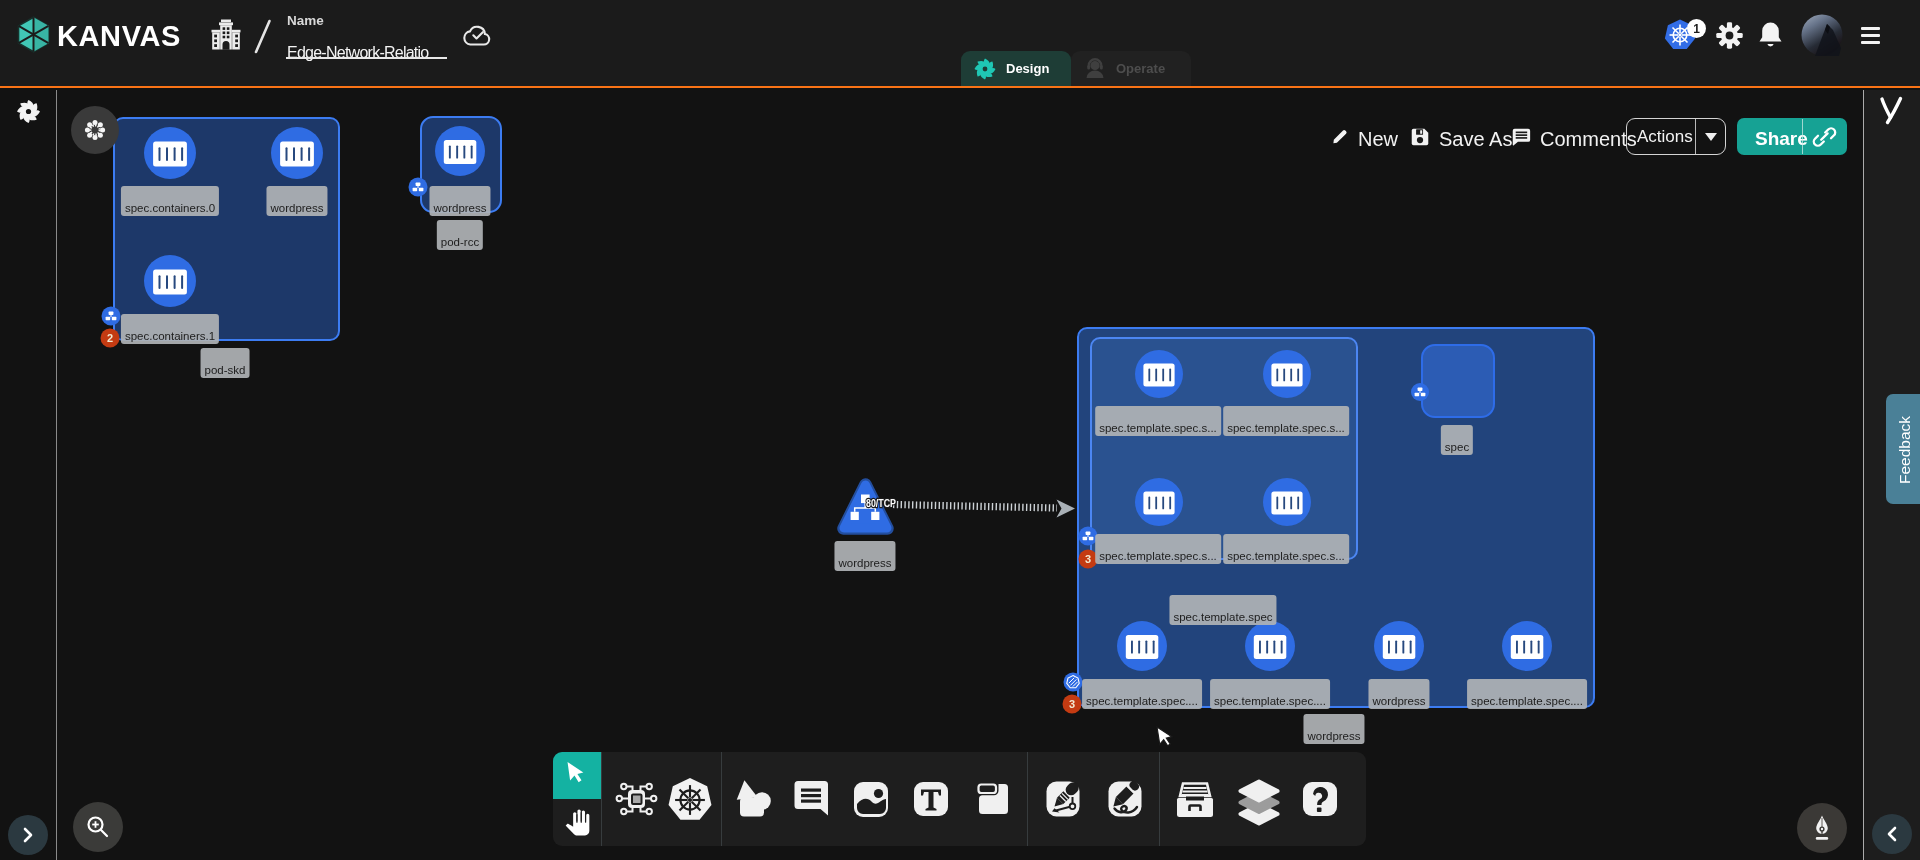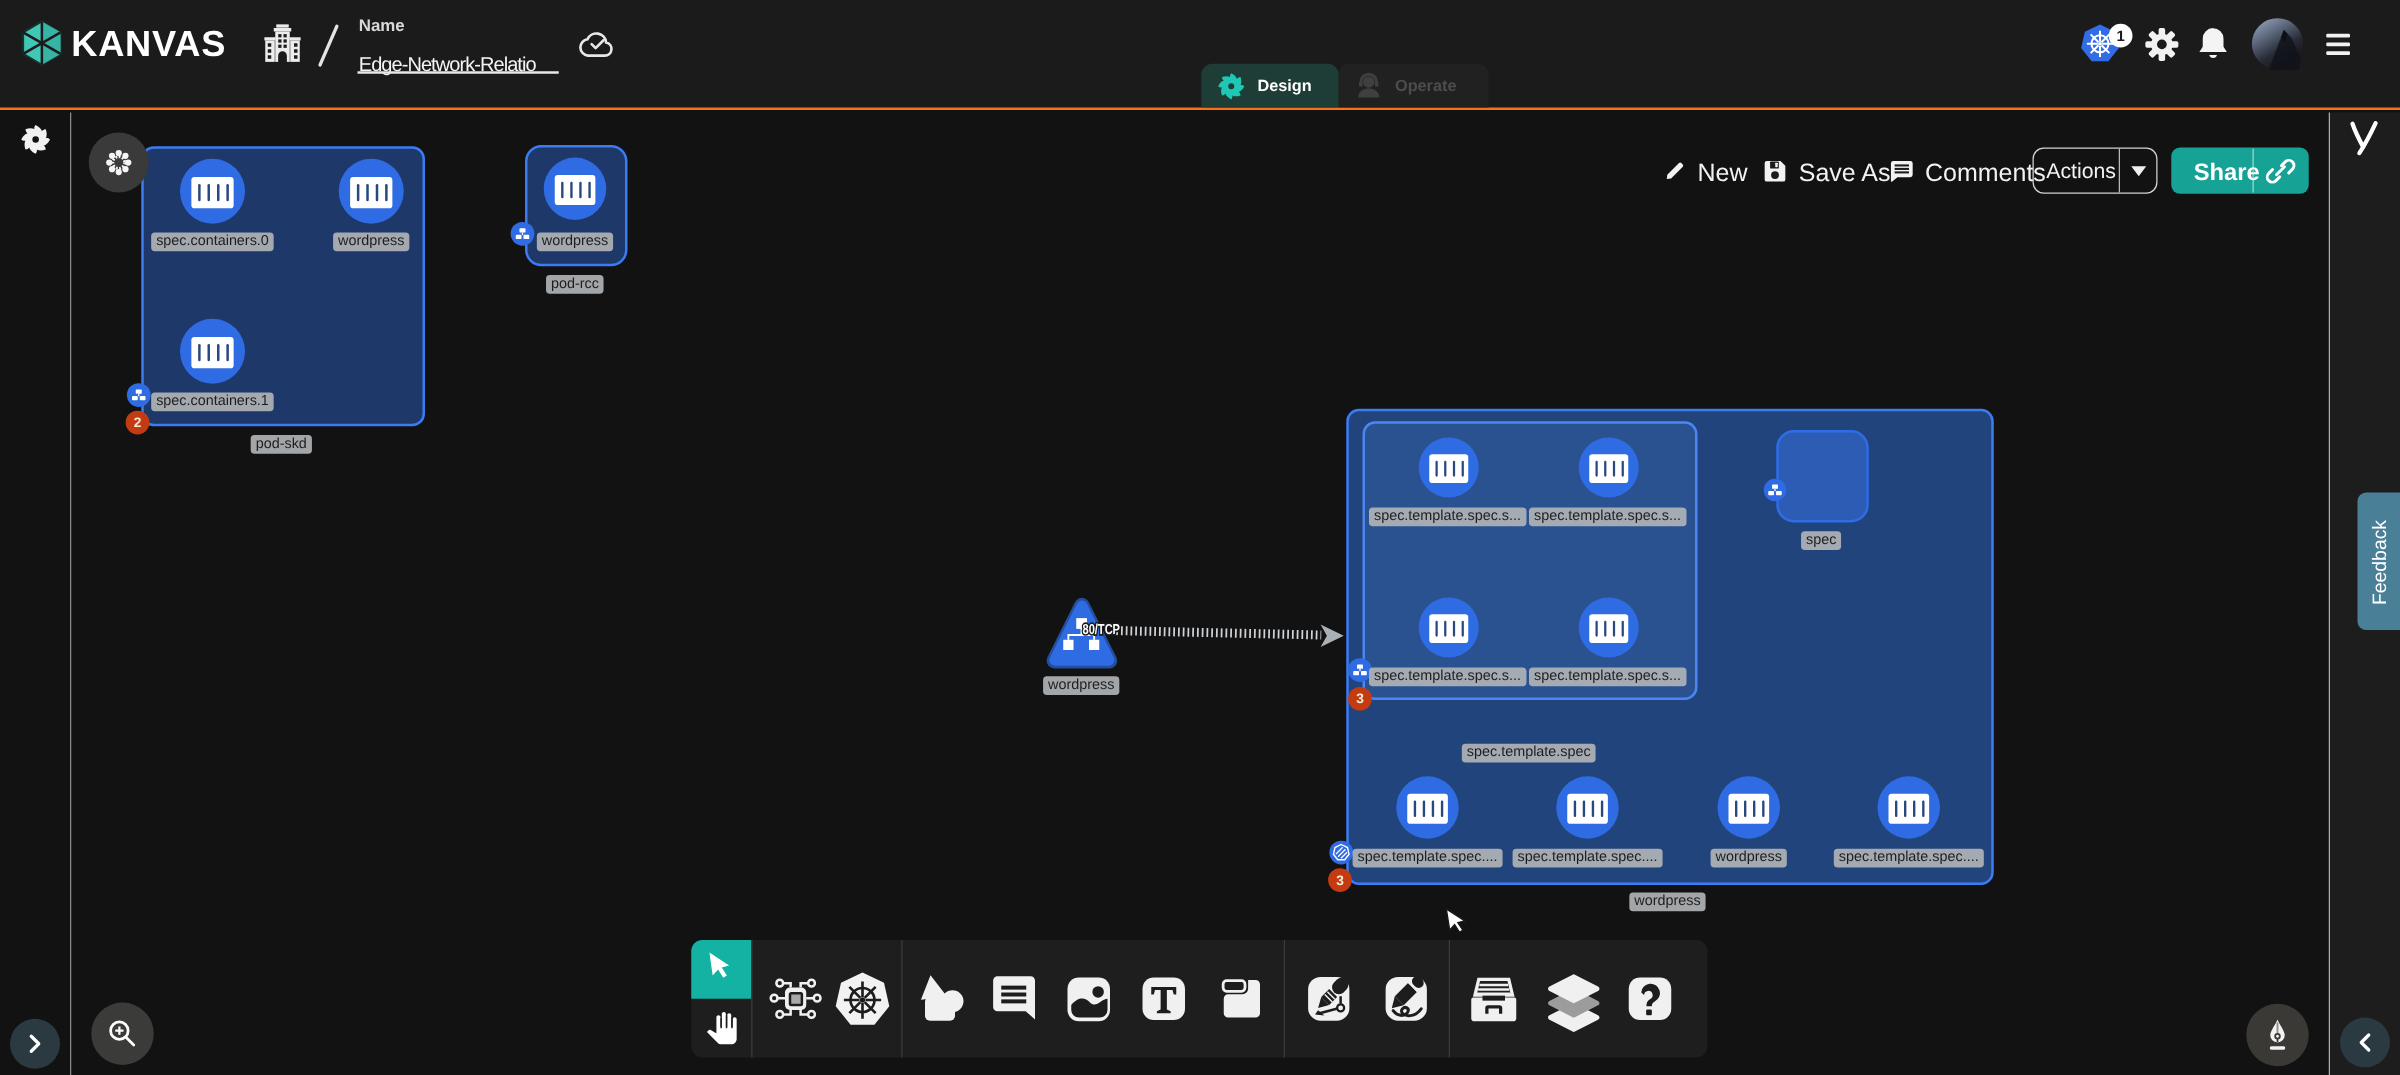--- a/index.html
+++ b/index.html
@@ -14,21 +14,21 @@
 .tabtxt{font-size:13px;font-weight:bold;margin-left:9px}
 .actTxt{color:#f2f2f2;font-size:20px}
 #actionsBtn{position:absolute;left:1626px;top:118px;width:100px;height:37px;border:1.5px solid #d4d4d4;border-radius:9px}
 #shareBtn{position:absolute;left:1737px;top:118px;width:110px;height:37px;background:#16a294;border-radius:7px}
 #leftLine{position:absolute;left:56px;top:90px;width:1px;height:770px;background:#8a8a8a}
 #rightStrip{position:absolute;left:1864px;top:90px;width:56px;height:770px;background:#1d1d1d}
 #rightLine{position:absolute;left:1863px;top:90px;width:1px;height:770px;background:#ababab}
 #feedback{position:absolute;left:1886px;top:394px;width:38px;height:110px;background:#4a8097;border-radius:7px 0 0 7px}
 #feedback div{position:absolute;left:-31px;top:47px;width:100px;text-align:center;transform:rotate(-90deg);color:#fff;font-size:15.5px}
 .gbox{position:absolute;border:2.5px solid #3c7cf2;border-radius:10px}
-.nlabel{position:absolute;background:rgba(174,178,181,0.93);color:#1d1d1d;font-size:11.5px;padding:1px 4px 2px;border-radius:3px;white-space:nowrap;transform:translateX(-50%)}
+.nlabel{position:absolute;background:rgba(174,178,181,0.93);color:#1d1d1d;font-size:11.5px;padding:16px 4px 2px;border-radius:3px;white-space:nowrap;transform:translateX(-50%)}
 #btoolbar{position:absolute;left:553px;top:752px;width:813px;height:94px;background:#1e1e1e;border-radius:9px}
 .tdiv{position:absolute;top:0;width:1px;height:94px;background:#373c3e}
 #selCell{position:absolute;left:0;top:0;width:48px;height:47px;background:#14b2a2;border-radius:9px 0 0 0}
 .cbtn{position:absolute;border-radius:50%;display:flex;align-items:center;justify-content:center}
 .hbar{position:absolute;width:19px;height:3px;background:#f2f2f2;border-radius:1px}
 </style></head><body>
 <div id="header">
 <svg class="abs" style="left:15px;top:16px" width="37" height="37">
  <polygon points="18.50,1.20 33.48,9.85 33.48,27.15 18.50,35.80 3.52,27.15 3.52,9.85" fill="#41c7b6" stroke="#17322d" stroke-width="1.6"></polygon>
  <path d="M18.5 1.2 L33.5 9.85 L33.5 27.15 L18.5 35.8 Z" fill="#38b4a4"></path>

